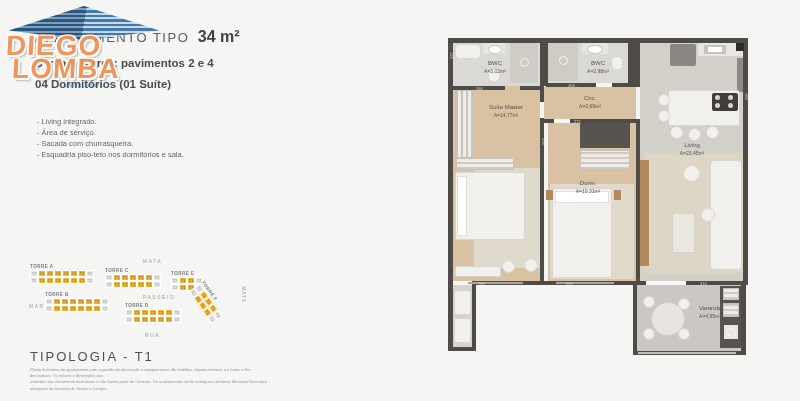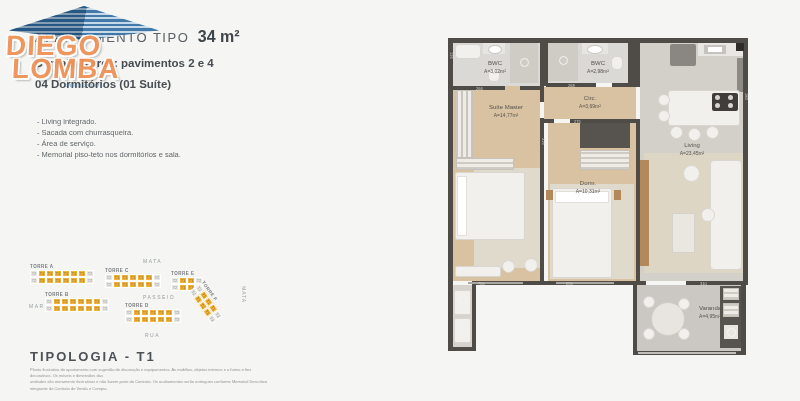--- a/index.html
+++ b/index.html
@@ -5,21 +5,21 @@
   html,body{margin:0;padding:0;}
   .canvas{position:relative;width:800px;height:401px;background:#f5f5f3;overflow:hidden;
           font-family:"Liberation Sans",sans-serif;}
   
   .title{position:absolute;left:35px;top:28px;white-space:nowrap;}
   .title .pre{font-size:13px;letter-spacing:1.5px;color:#5a6065;}
   .title .area{font-size:16px;font-weight:700;color:#3e454b;margin-left:4px;}
   .boldlines{position:absolute;left:35px;top:53px;font-size:11.5px;font-weight:700;
              color:#474d52;line-height:20.5px;white-space:nowrap;}
   .features{position:absolute;left:37px;top:116px;font-size:7.5px;color:#62676b;line-height:11px;}
-  .tipologia{position:absolute;left:30px;top:349px;font-size:13px;font-weight:700;
+  .tipologia{position:absolute;left:30px;top:349px;font-size:13px;font-weight:400;
              letter-spacing:2px;color:#4b5157;}
   .disclaimer{position:absolute;left:30px;top:367px;width:242px;font-size:4px;
               color:#93938f;line-height:1.55;}
   
   .logo{position:absolute;left:6px;top:6px;width:158px;opacity:.95;z-index:5;}
   .roof{width:150px;height:34px;margin-left:3px;
         background:linear-gradient(100deg,rgba(23,62,99,.45) 0 50%,rgba(140,180,215,.25) 50% 100%),
                    repeating-linear-gradient(to bottom,#1f5e96 0 2.5px,#d7e4ef 2.5px 4.5px);
         -webkit-clip-path:polygon(50% 0,100% 72%,50% 100%,0 72%);
         clip-path:polygon(50% 0,100% 72%,50% 100%,0 72%);}
@@ -79,23 +79,23 @@
     <span class="area">34 m²</span>
   </div>
 
   <div class="boldlines">
     <div>Demais Torres: pavimentos 2 e 4</div>
     <div>04 Dormitórios (01 Suíte)</div>
   </div>
 
   <div class="features">
     <div>- Living integrado.</div>
+    <div>- Área de serviço.</div>
     <div>- Sacada com churrasqueira.</div>
-    <div>- Área de serviço.</div>
-    <div>- Memorial piso-teto nos dormitórios e sala.</div>
+    <div>- Esquadria piso-teto nos dormitórios e sala.</div>
   </div>
 
   <div class="logo">
     <div class="roof"></div>
     <div class="logo-word lw1">DIEGO</div>
     <div class="logo-word lw2">LOMBA</div>
     <div class="logo-creci">CRECI 29147-J</div>
   </div>
 
   <div class="siteplan">

